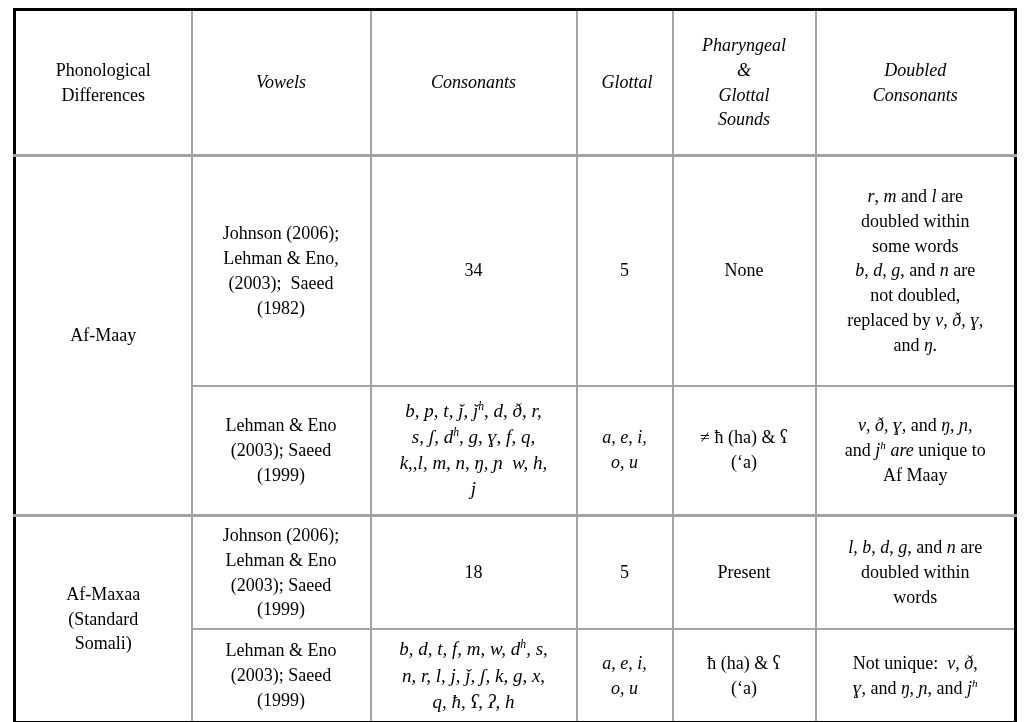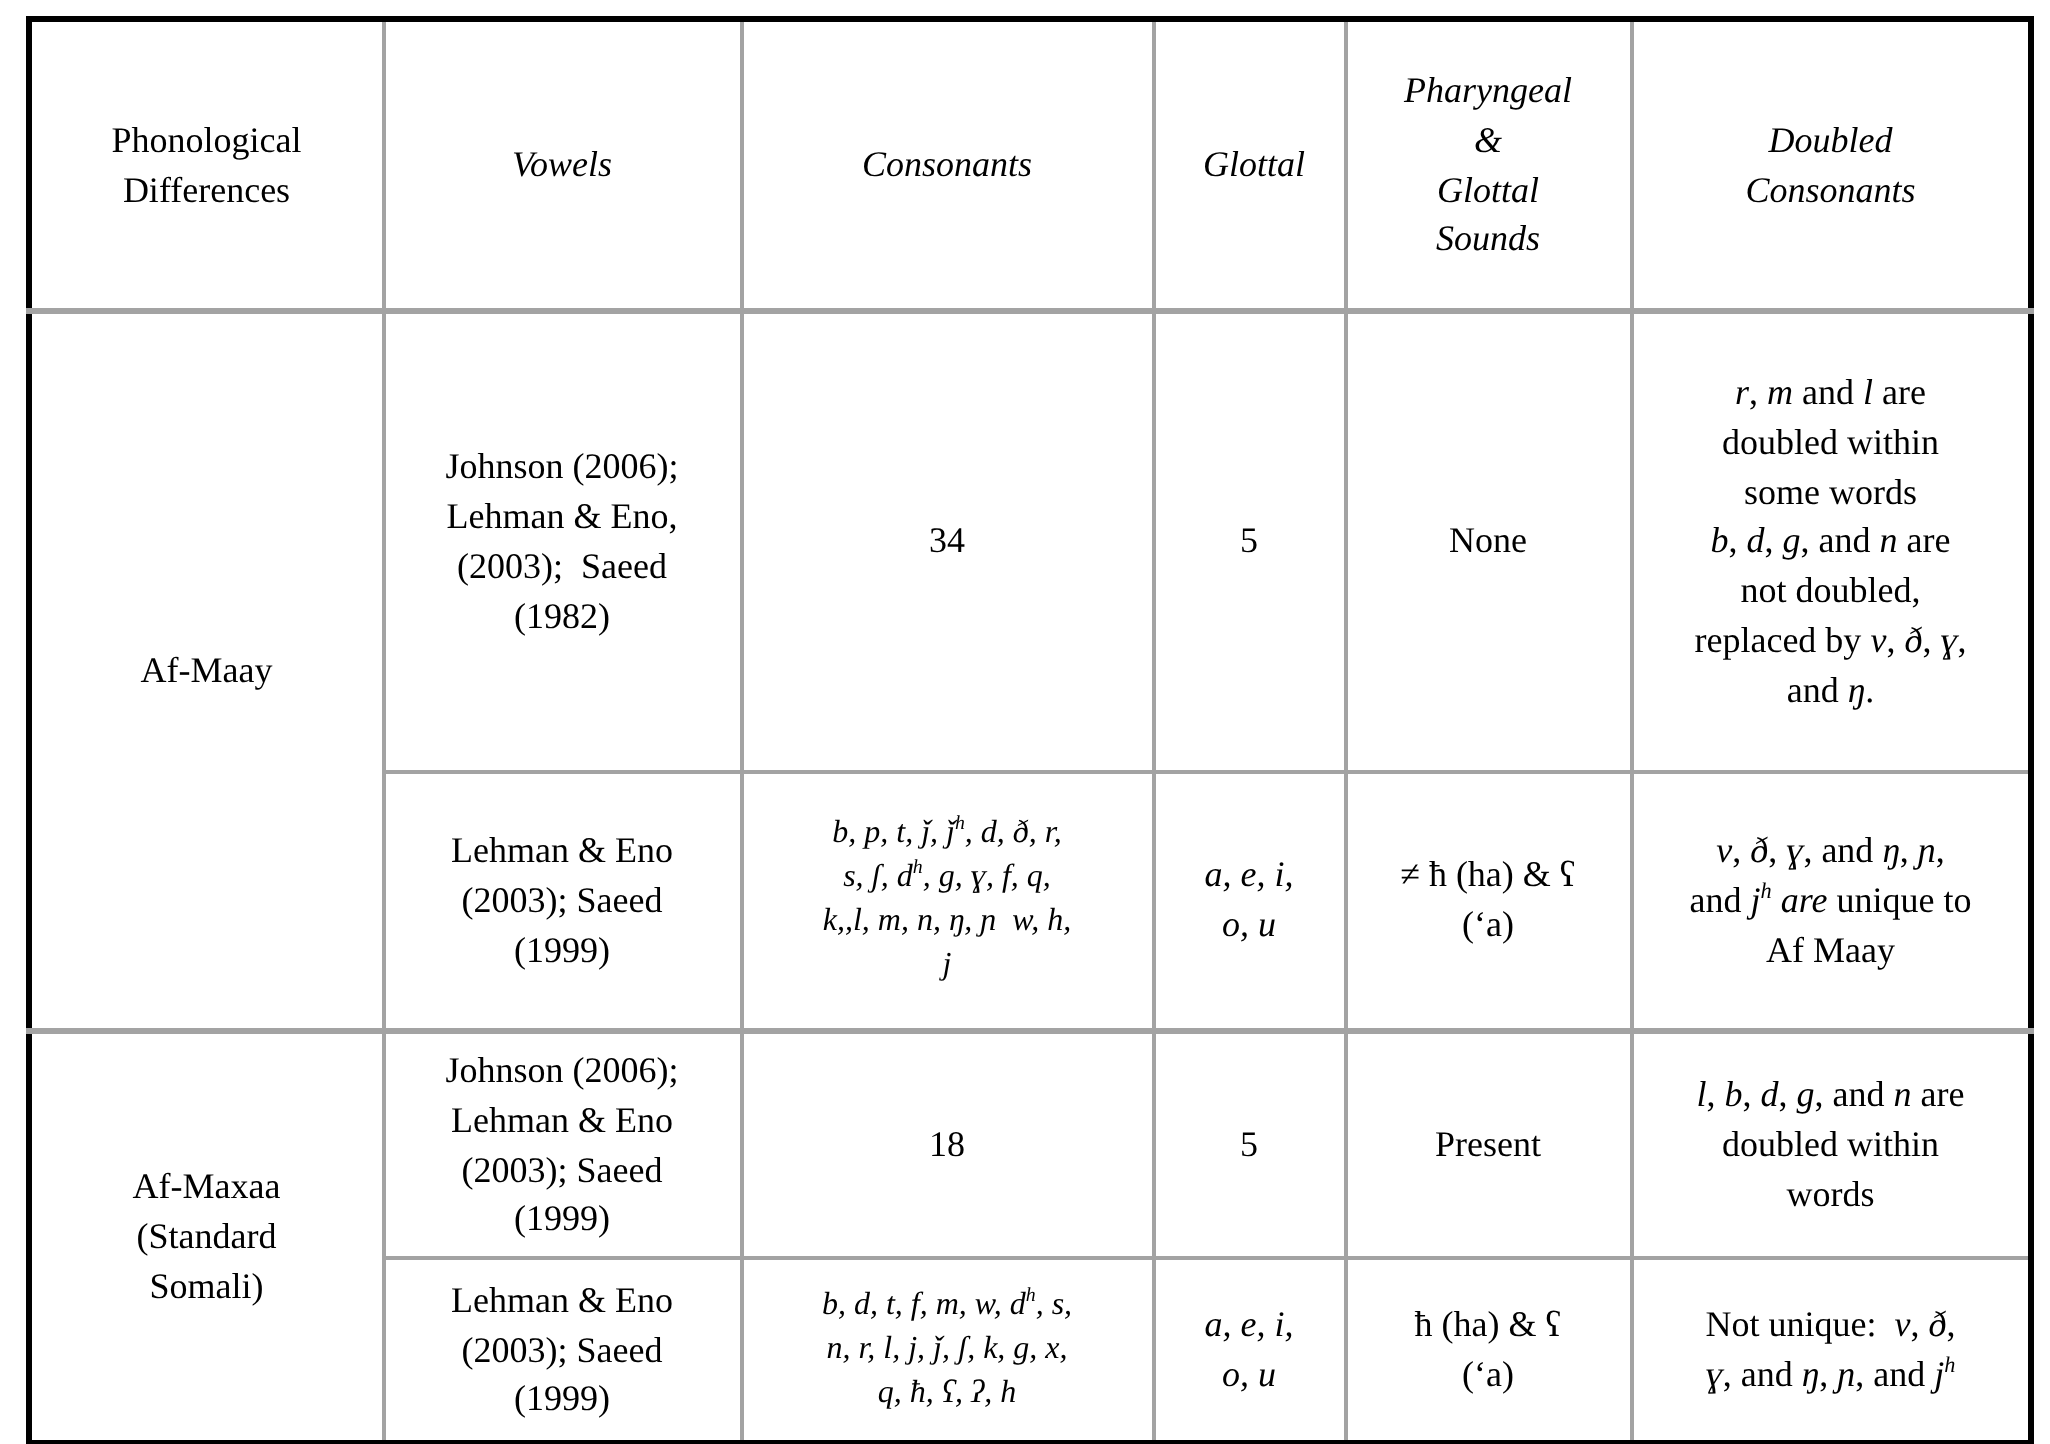--- a/index.html
+++ b/index.html
@@ -35,21 +35,21 @@
   .b-thick { border-bottom-width: 3px !important; }
   .bold { font-weight: bold; }
   .italic { font-style: italic; }
   .left { text-align: left; }
   .label-cell {
     font-weight: bold;
     text-align: left;
     padding-left: 11px;
   }
   .tight {
-    font-size: 16px;
+    font-size: 19px;
     padding: 4px 6px;
   }
   .cons-left { text-align: left; }
   .seg-r { font-style: normal; }
   .seg-i { font-style: italic; }
   .seg-sup {
     font-style: italic;
     font-size: 0.62em;
     vertical-align: super;
     line-height: 0;

